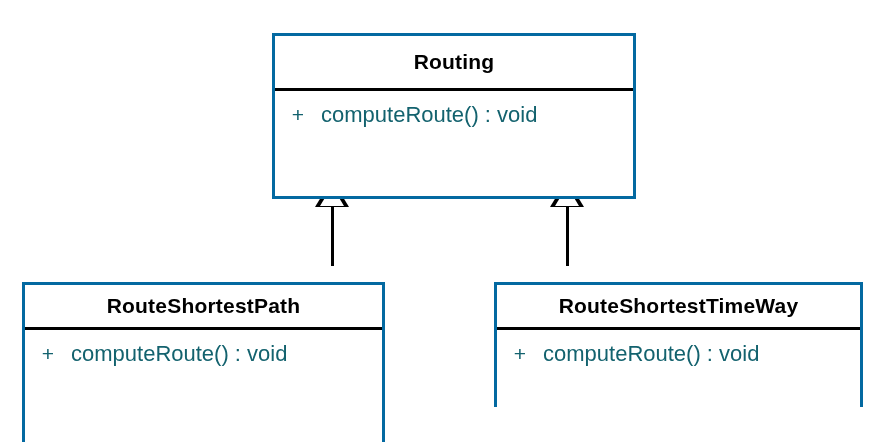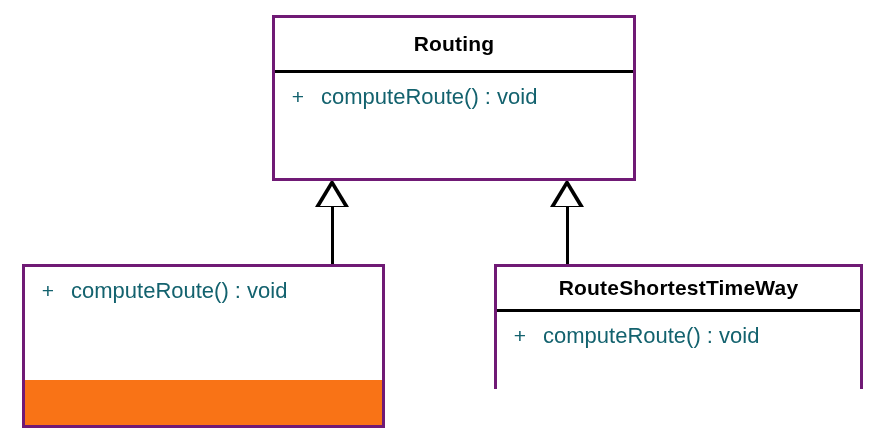--- a/index.html
+++ b/index.html
@@ -13,23 +13,24 @@
   #canvas {
     position: relative;
     width: 882px;
     height: 442px;
     background: #ffffff;
     overflow: hidden;
   }
   .uml-class {
     position: absolute;
     box-sizing: border-box;
-    background: #f97316;
-    border: 3px solid #701a75;
+    background: #fef9c3;
+    border: 3px solid #0369a1;
     z-index: 2;
+    margin-top: 18px;
   }
   .class-header {
     box-sizing: border-box;
     height: 100%;
     display: flex;
     align-items: center;
     justify-content: center;
     border-bottom: 3px solid #000000;
     background: #ffffff;
   }
@@ -109,20 +110,23 @@
     </div>
     <div class="class-members" style="height:105px;">
       <div class="member-row">
         <span class="member-visibility">+</span>
         <span class="member-signature">computeRoute() : void</span>
       </div>
     </div>
   </div>
 
   <div class="uml-class" style="left:22px; top:264px; width:363px; height:164px;">
+    <div class="class-header" style="height:45px;">
+      <span class="class-name">RouteShortestPath</span>
+    </div>
     <div class="class-members" style="height:113px;">
       <div class="member-row">
         <span class="member-visibility">+</span>
         <span class="member-signature">computeRoute() : void</span>
       </div>
     </div>
   </div>
 
   <div class="uml-class" style="left:494px; top:264px; width:369px; height:125px;">
     <div class="class-header" style="height:45px;">

